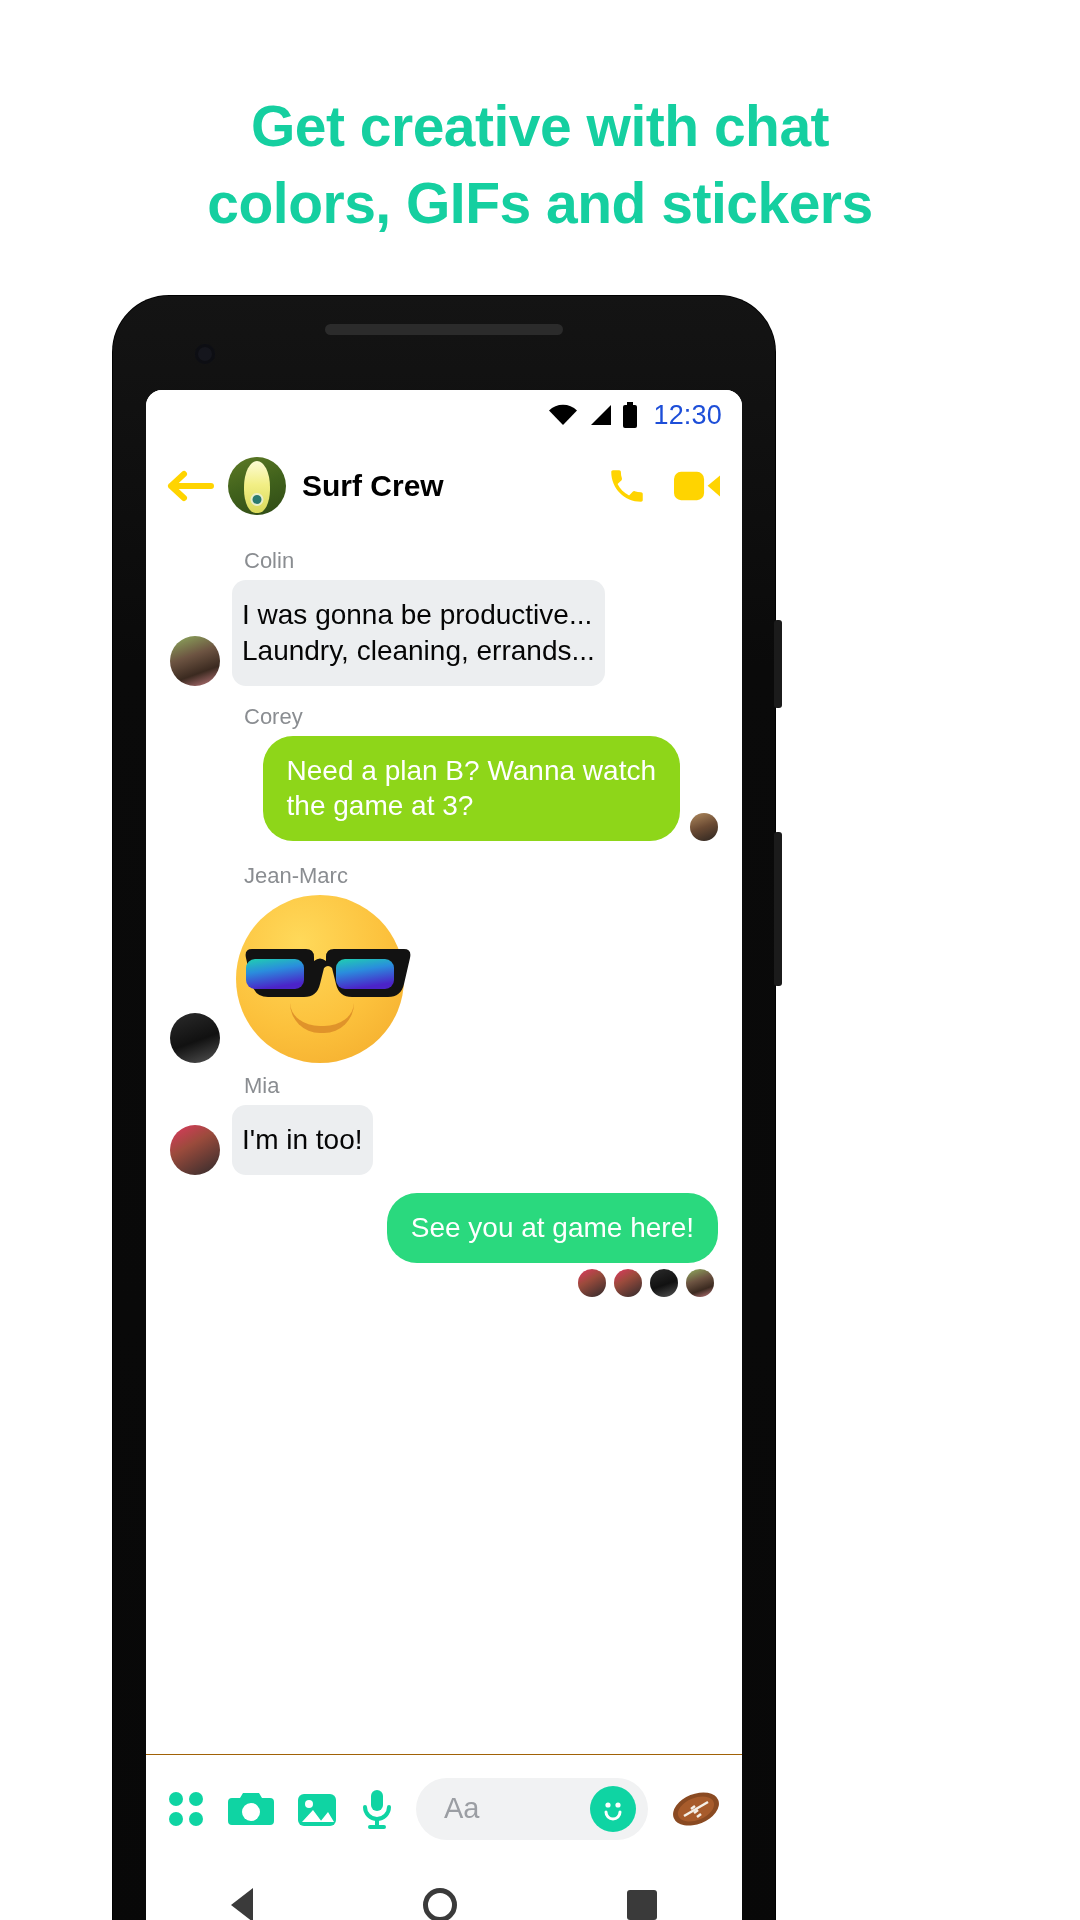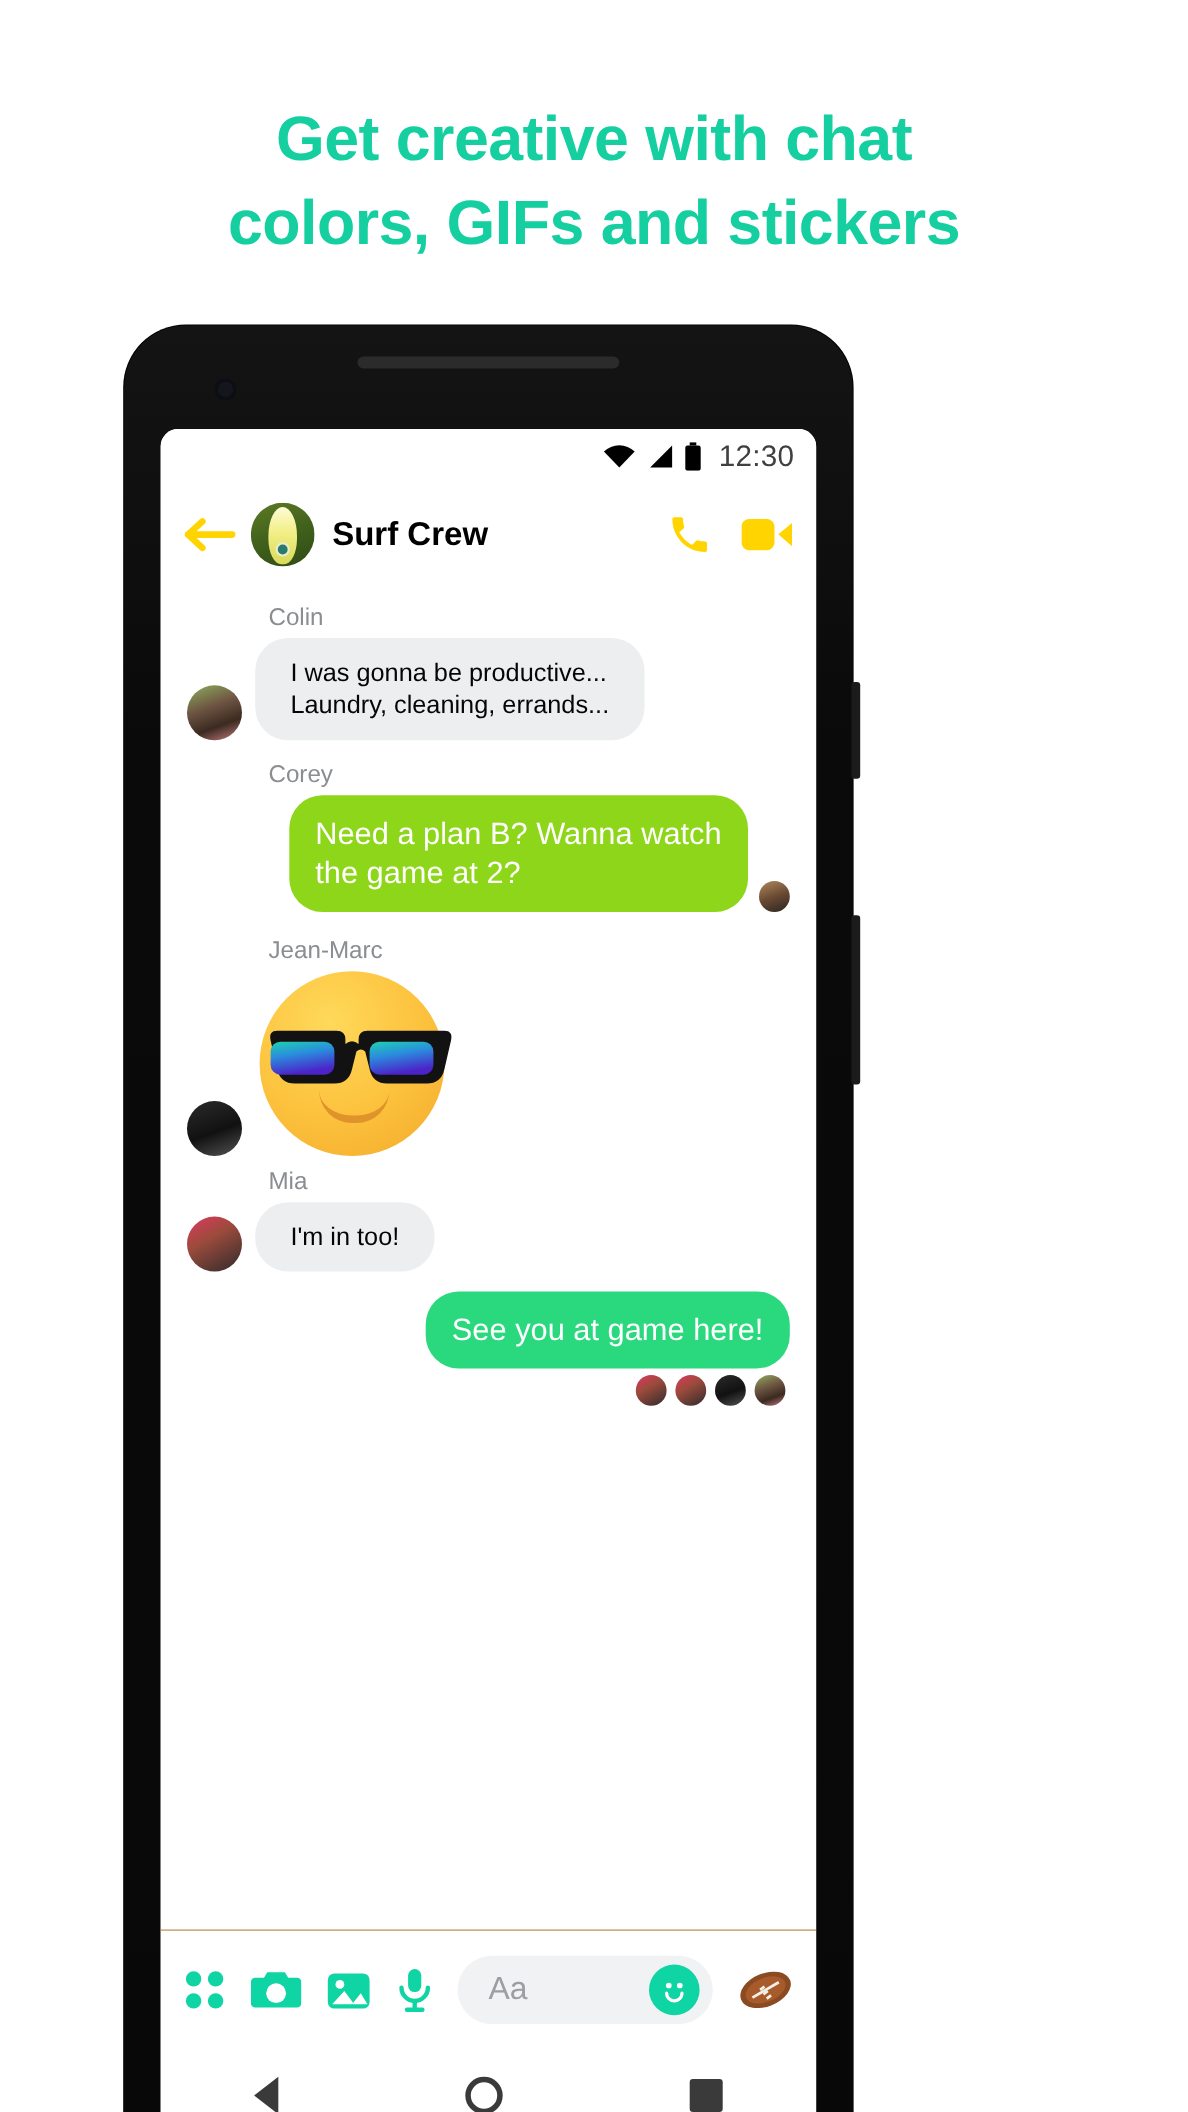--- a/index.html
+++ b/index.html
@@ -60,21 +60,21 @@
     background: #ffffff;
     border-radius: 16px 16px 0 0;
     overflow: hidden;
   }
 
   
   .statusbar {
     height: 50px; display: flex; align-items: center; justify-content: flex-end;
     padding: 0 20px 0 0; gap: 9px; background: #fff;
   }
-  .sb-time { font-size: 27px; color: #404040; letter-spacing: 0.2px; margin-left: 6px; }
+  .sb-time { font-size: 27px; color: #1d4ed8; letter-spacing: 0.2px; margin-left: 6px; }
   .ic-wifi, .ic-signal, .ic-battery { display:block; }
 
   
   .chat-header {
     height: 92px; display: flex; align-items: center; padding: 0 22px 0 18px;
     background: #fff; gap: 0;
   }
   .back-arrow { width: 52px; height: 44px; flex: 0 0 auto; }
   .hdr-avatar {
     width: 58px; height: 58px; border-radius: 50%; margin-left: 12px; flex:0 0 auto;
@@ -101,22 +101,22 @@
     padding: 16px 24px 0 24px; overflow: hidden;
   }
   .sender-name { font-size: 22px; color: #8a8d91; margin: 0 0 6px 74px; }
   .row { display: flex; align-items: flex-end; gap: 12px; margin-bottom: 18px; }
   .row.out { justify-content: flex-end; gap: 10px; }
   .av {
     width: 50px; height: 50px; border-radius: 50%; flex: 0 0 auto; overflow: hidden;
     position: relative;
   }
   .bubble-in {
-    background: #eceef0; color: #050505; border-radius: 30px;
-    padding: 17px 32px; font-size: 23px; line-height: 1.28; max-width: 430px;
+    background: #eceef0; color: #050505; border-radius: 14px;
+    padding: 17px 10px; font-size: 28px; line-height: 1.28; max-width: 430px;
   }
   .bubble-out {
     color: #fff; border-radius: 30px; padding: 17px 24px;
     font-size: 28px; line-height: 1.28; max-width: 420px;
   }
   .bubble-out.lime { background: #8ed619; }
   .bubble-out.emerald { background: #2ad97e; }
   .mini-av { width: 28px; height: 28px; border-radius: 50%; flex: 0 0 auto; overflow:hidden; position:relative;}
   .sticker-row { display: flex; align-items: flex-end; gap: 12px; margin-bottom: 10px; }
   .reactions { display: flex; justify-content: flex-end; gap: 8px; margin: 6px 4px 0 0; }
@@ -222,21 +222,21 @@
             <div>I was gonna be productive...</div>
             <div>Laundry, cleaning, errands...</div>
           </div>
         </div>
 
         <div class="sender-name">Corey</div>
 
         <div class="row out" style="margin-bottom:22px;">
           <div class="bubble-out lime">
             <div>Need a plan B? Wanna watch</div>
-            <div>the game at 2?</div>
+            <div>the game at 3?</div>
           </div>
           <div class="mini-av p-me"></div>
         </div>
 
         <div class="sender-name">Jean-Marc</div>
         <div class="sticker-row">
           <div class="av p-jm"></div>
           <div class="sticker">
             <div class="face"></div>
             <svg class="glasses" viewBox="0 0 184 60">

